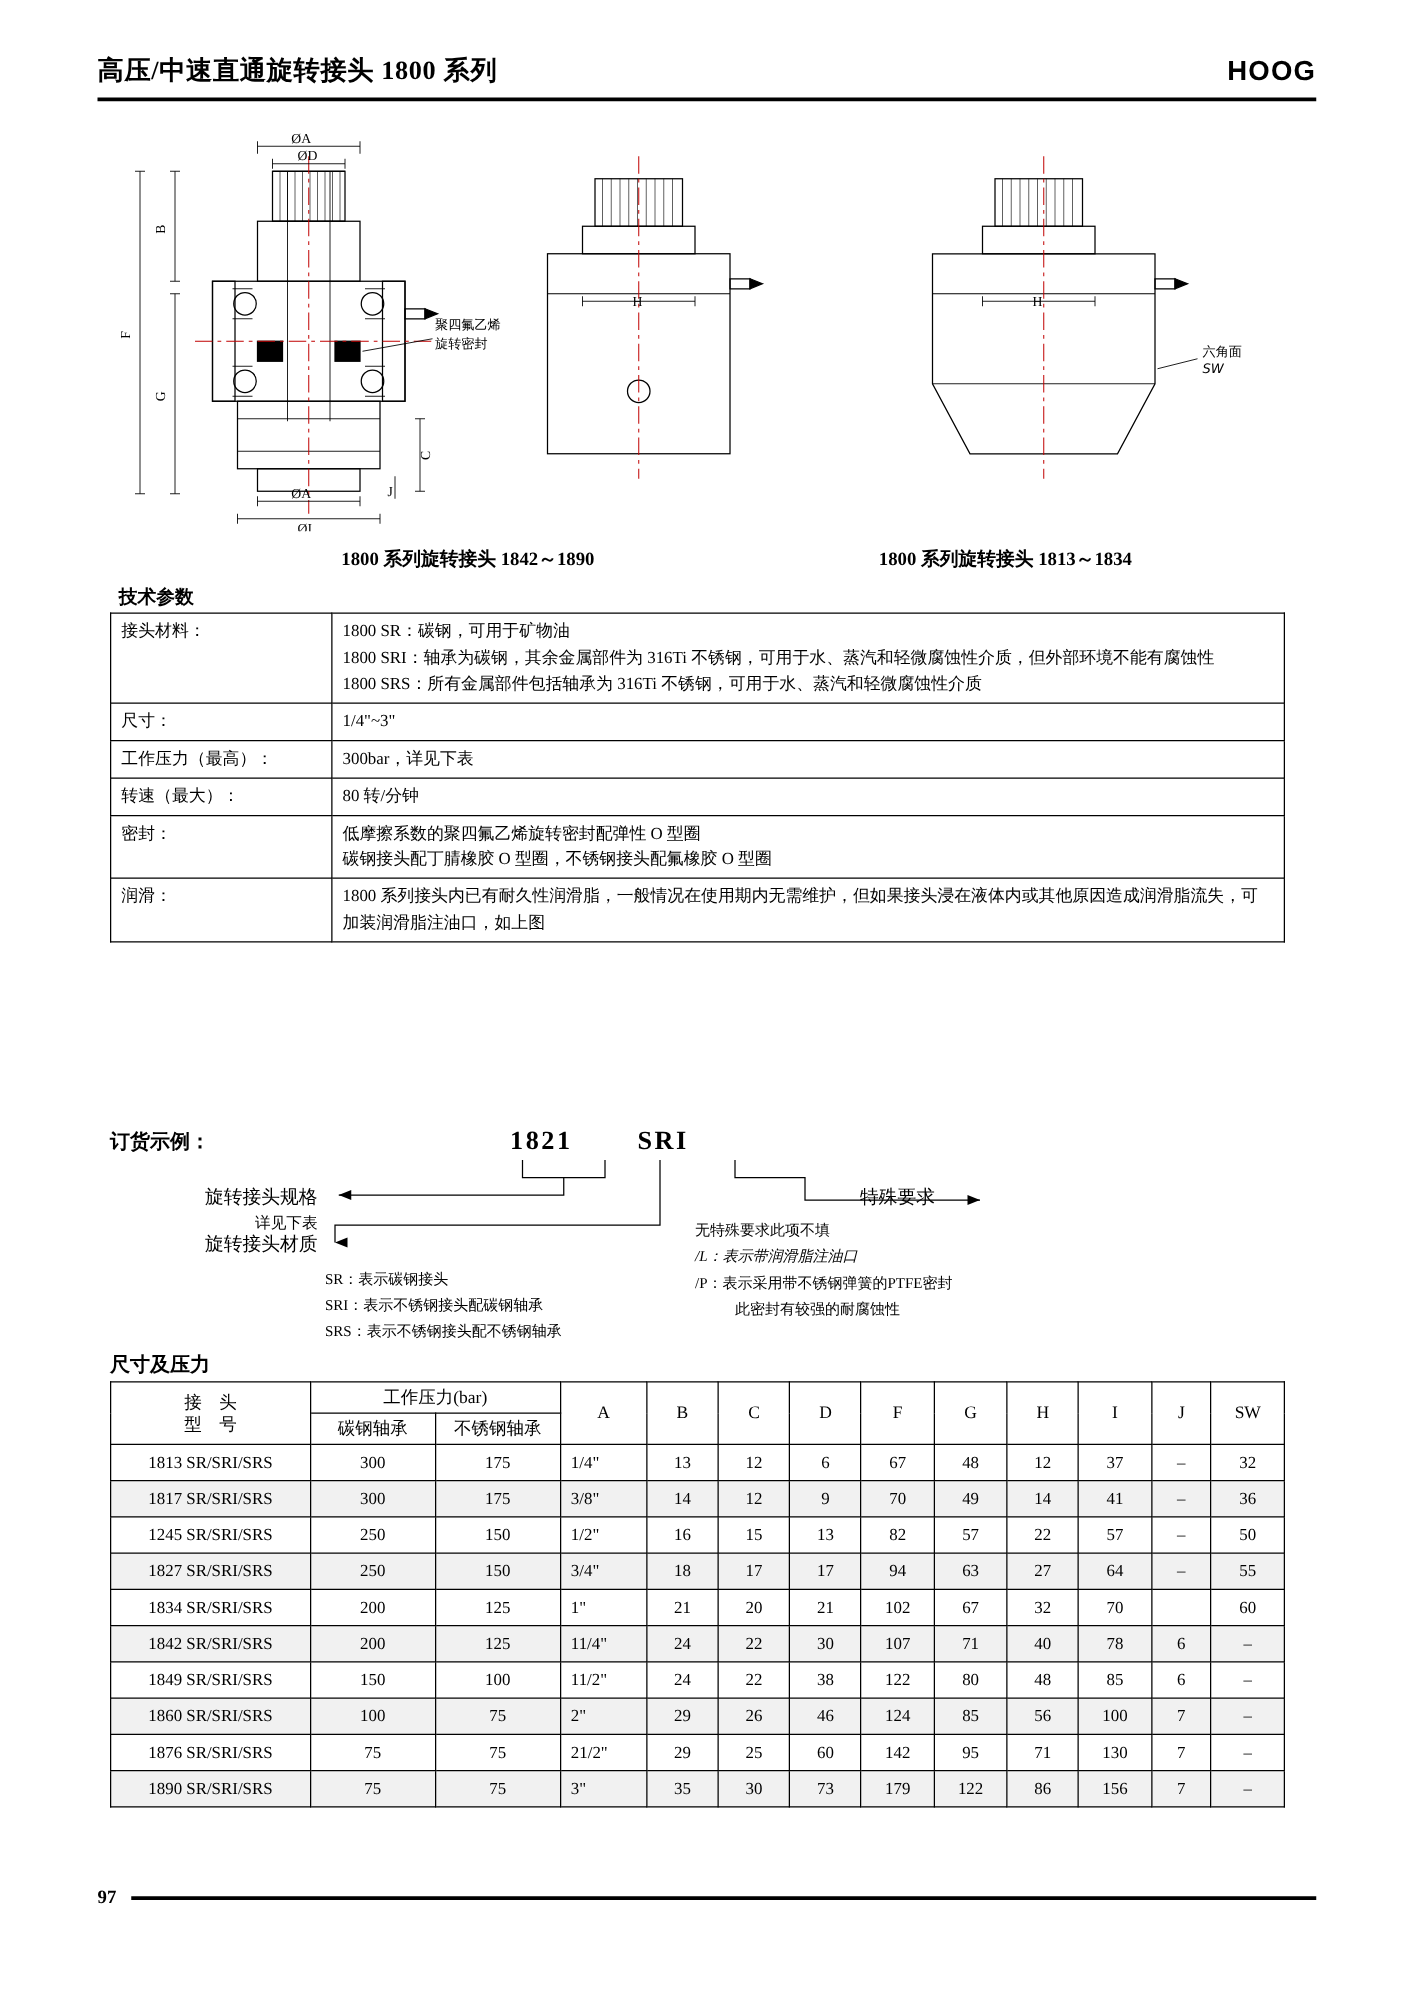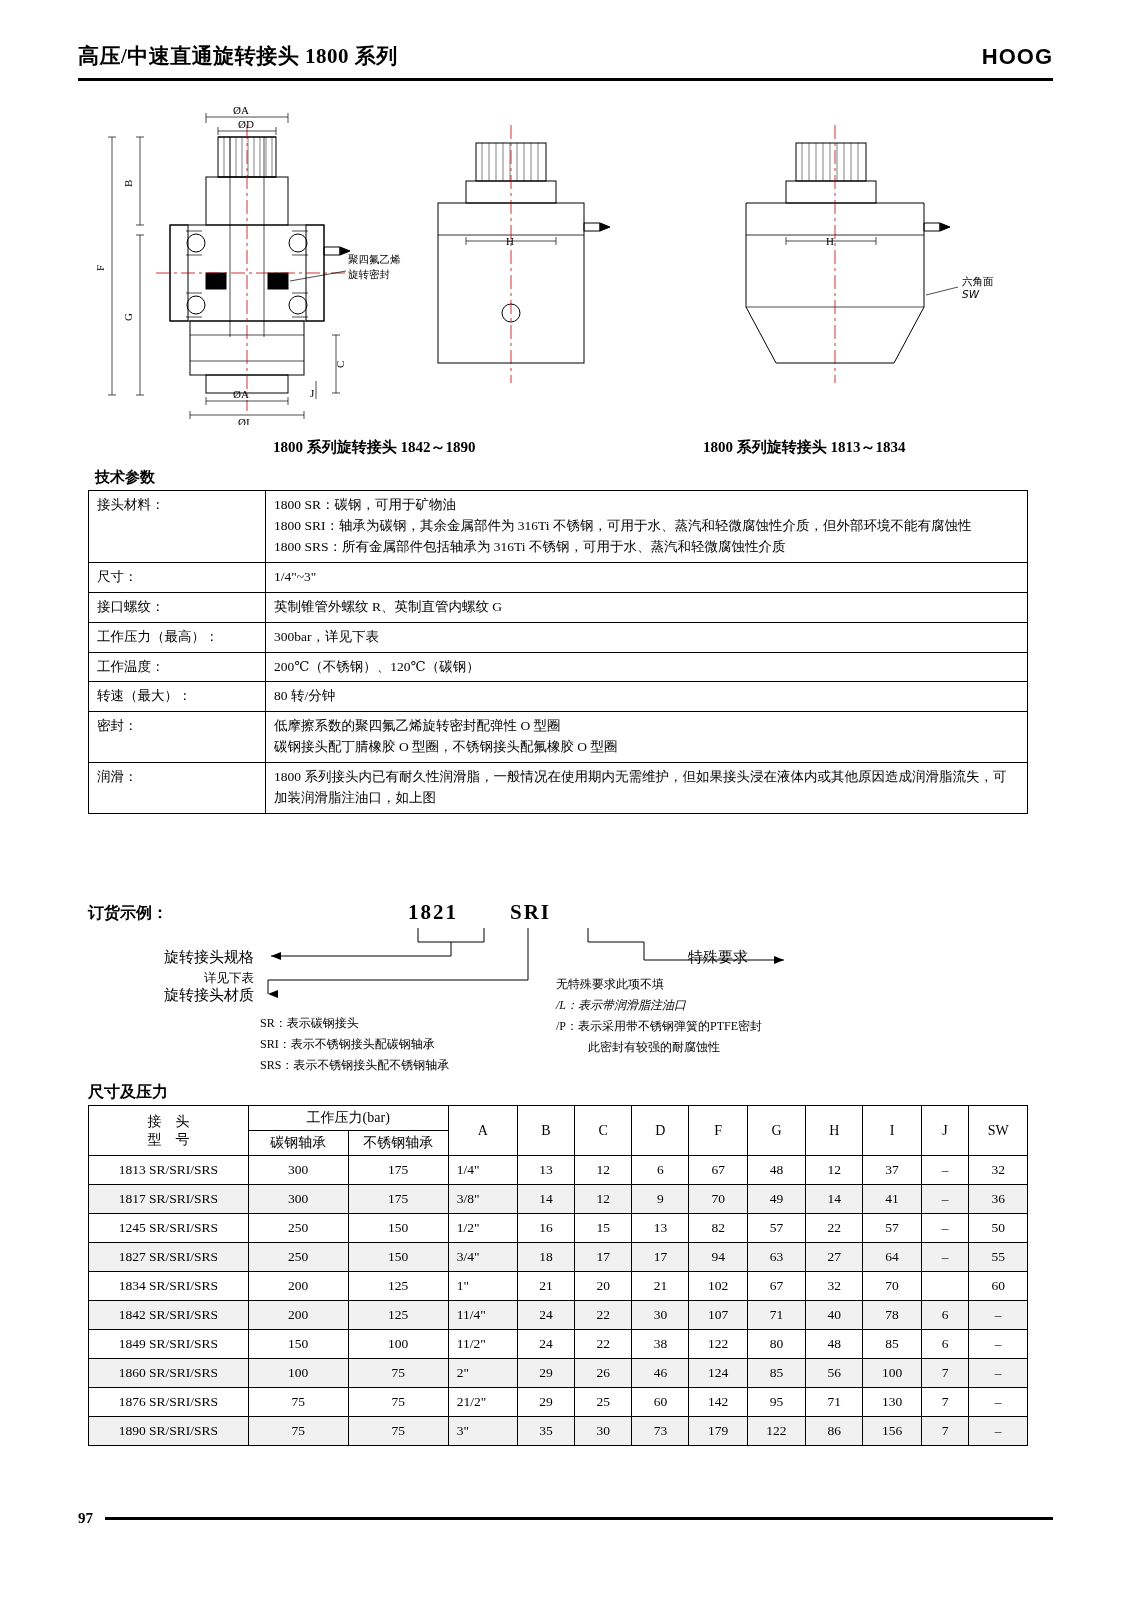--- a/index.html
+++ b/index.html
@@ -230,35 +230,23 @@
           <p>1800 SRS：所有金属部件包括轴承为 316Ti 不锈钢，可用于水、蒸汽和轻微腐蚀性介质</p>
         </td>
       </tr>
       <tr>
         <td class="k">尺寸：</td>
         <td class="v">
             <p>1/4"~3"</p>
           </td>
       </tr>
       <tr>
-        <td class="k">接口螺纹：</td>
-        <td class="v">
-            <p>英制锥管外螺纹 R、英制直管内螺纹 G</p>
-          </td>
-      </tr>
-      <tr>
         <td class="k">工作压力（最高）：</td>
         <td class="v">
             <p>300bar，详见下表</p>
-          </td>
-      </tr>
-      <tr>
-        <td class="k">工作温度：</td>
-        <td class="v">
-            <p>200℃（不锈钢）、120℃（碳钢）</p>
           </td>
       </tr>
       <tr>
         <td class="k">转速（最大）：</td>
         <td class="v">
             <p>80 转/分钟</p>
           </td>
       </tr>
       <tr>
         <td class="k">密封：</td>

